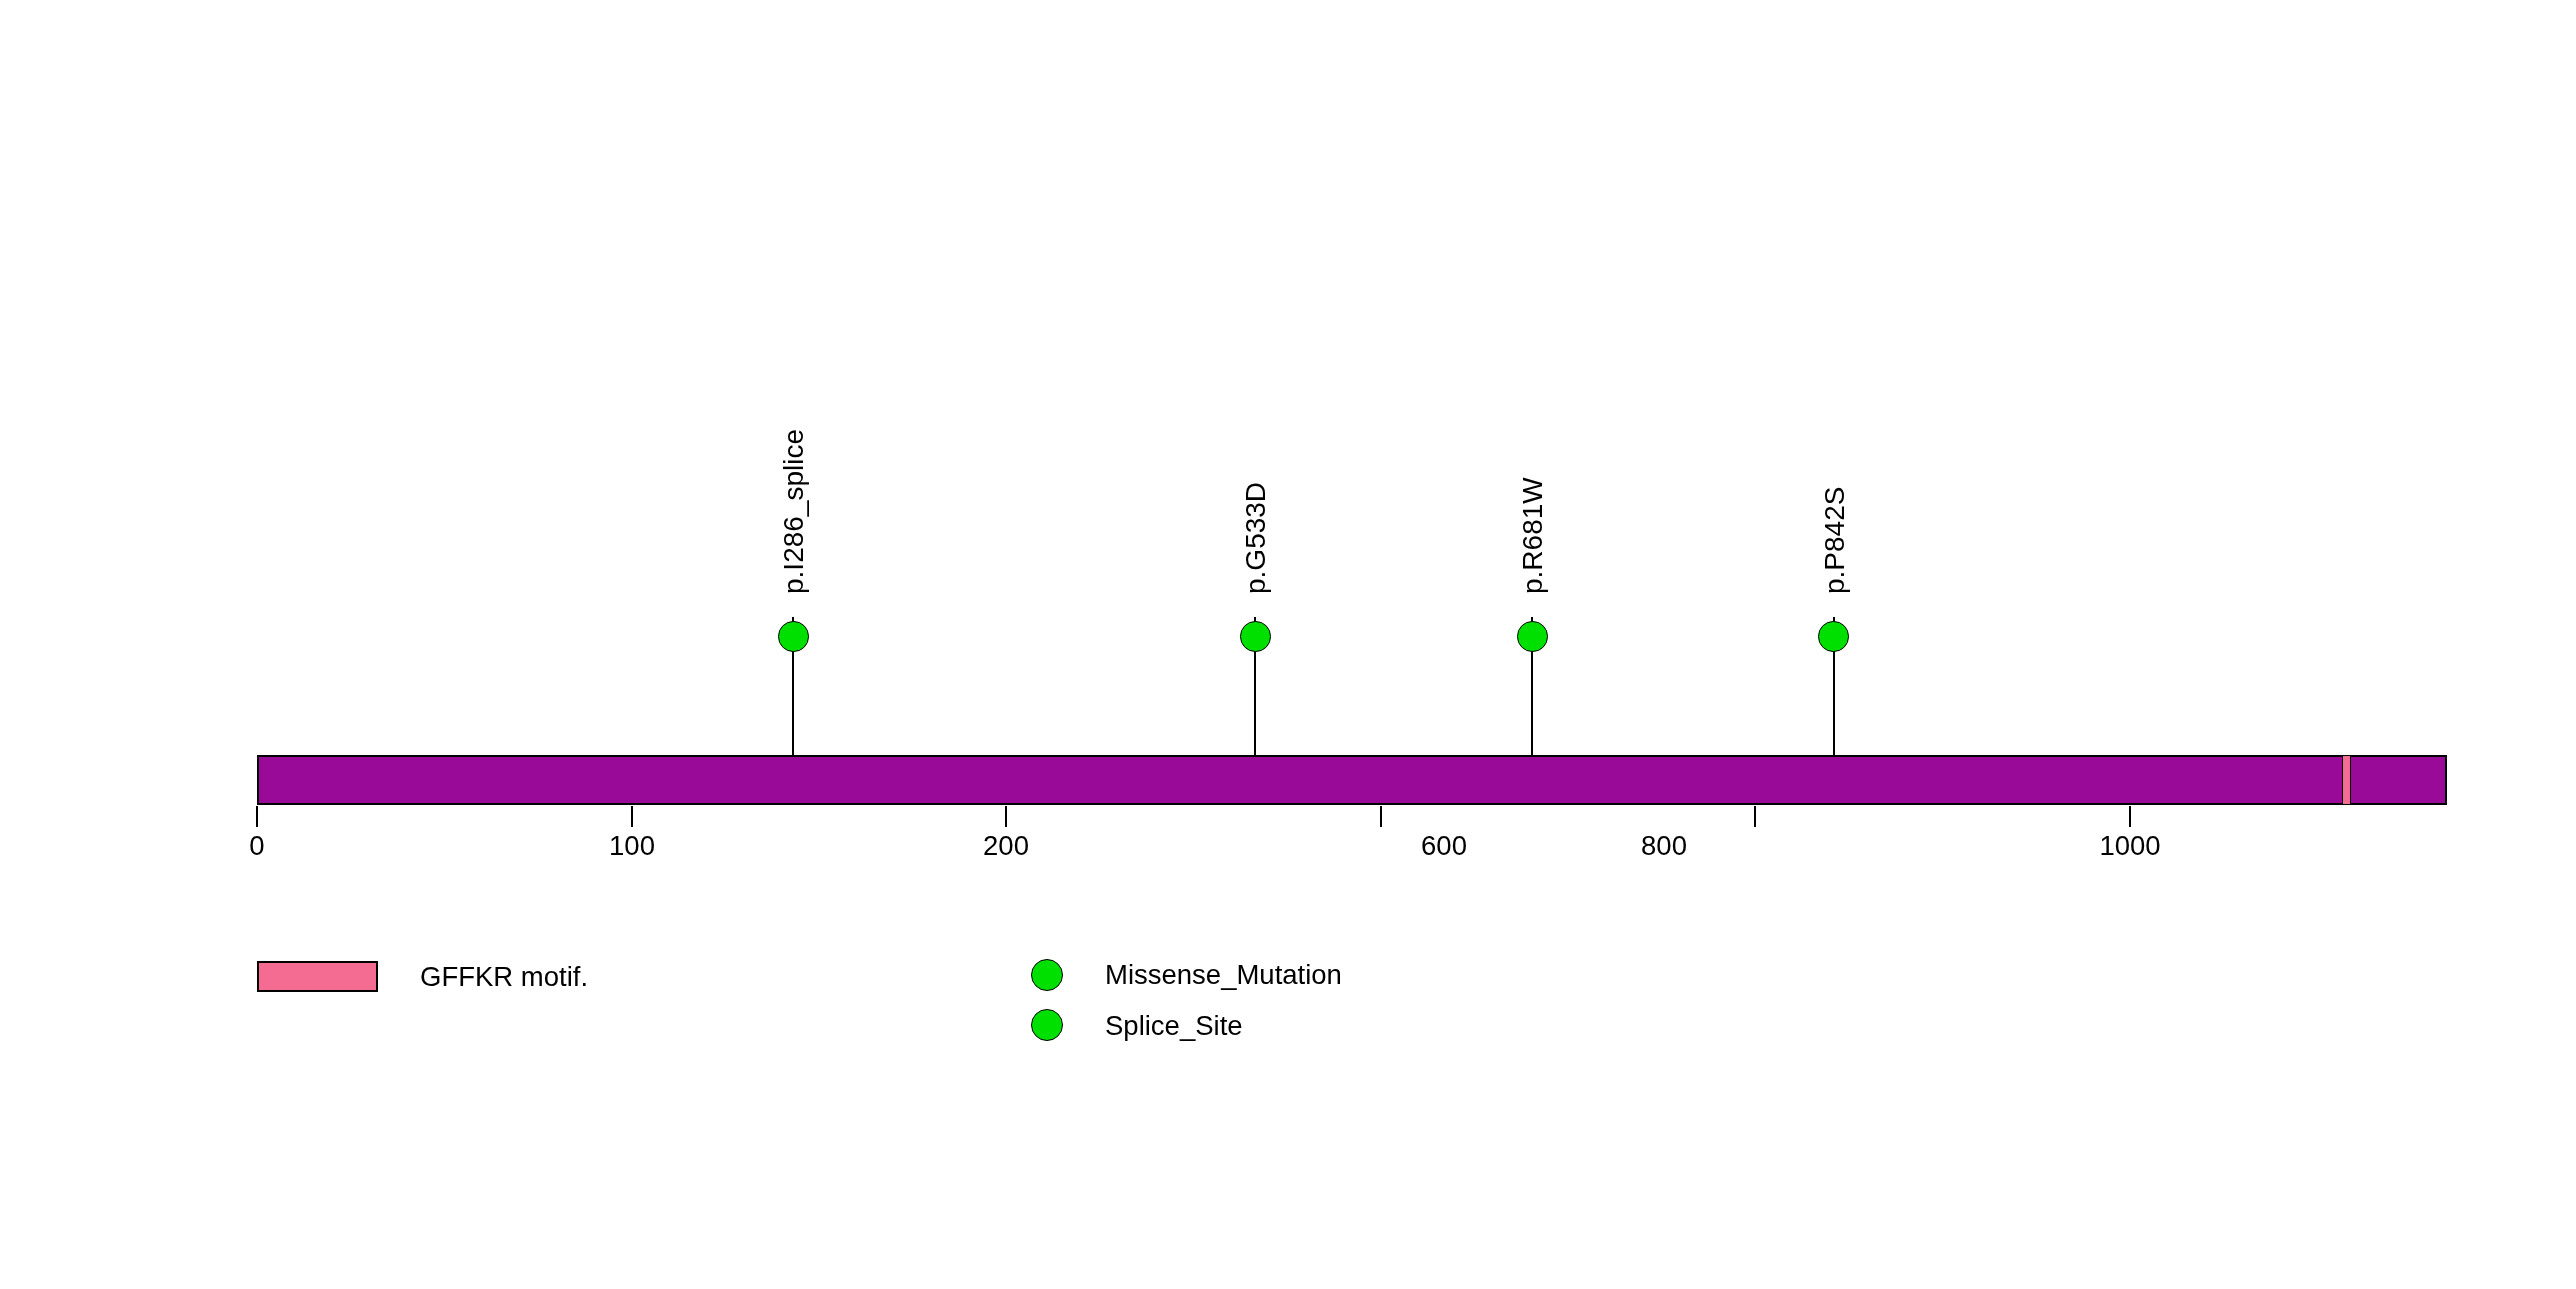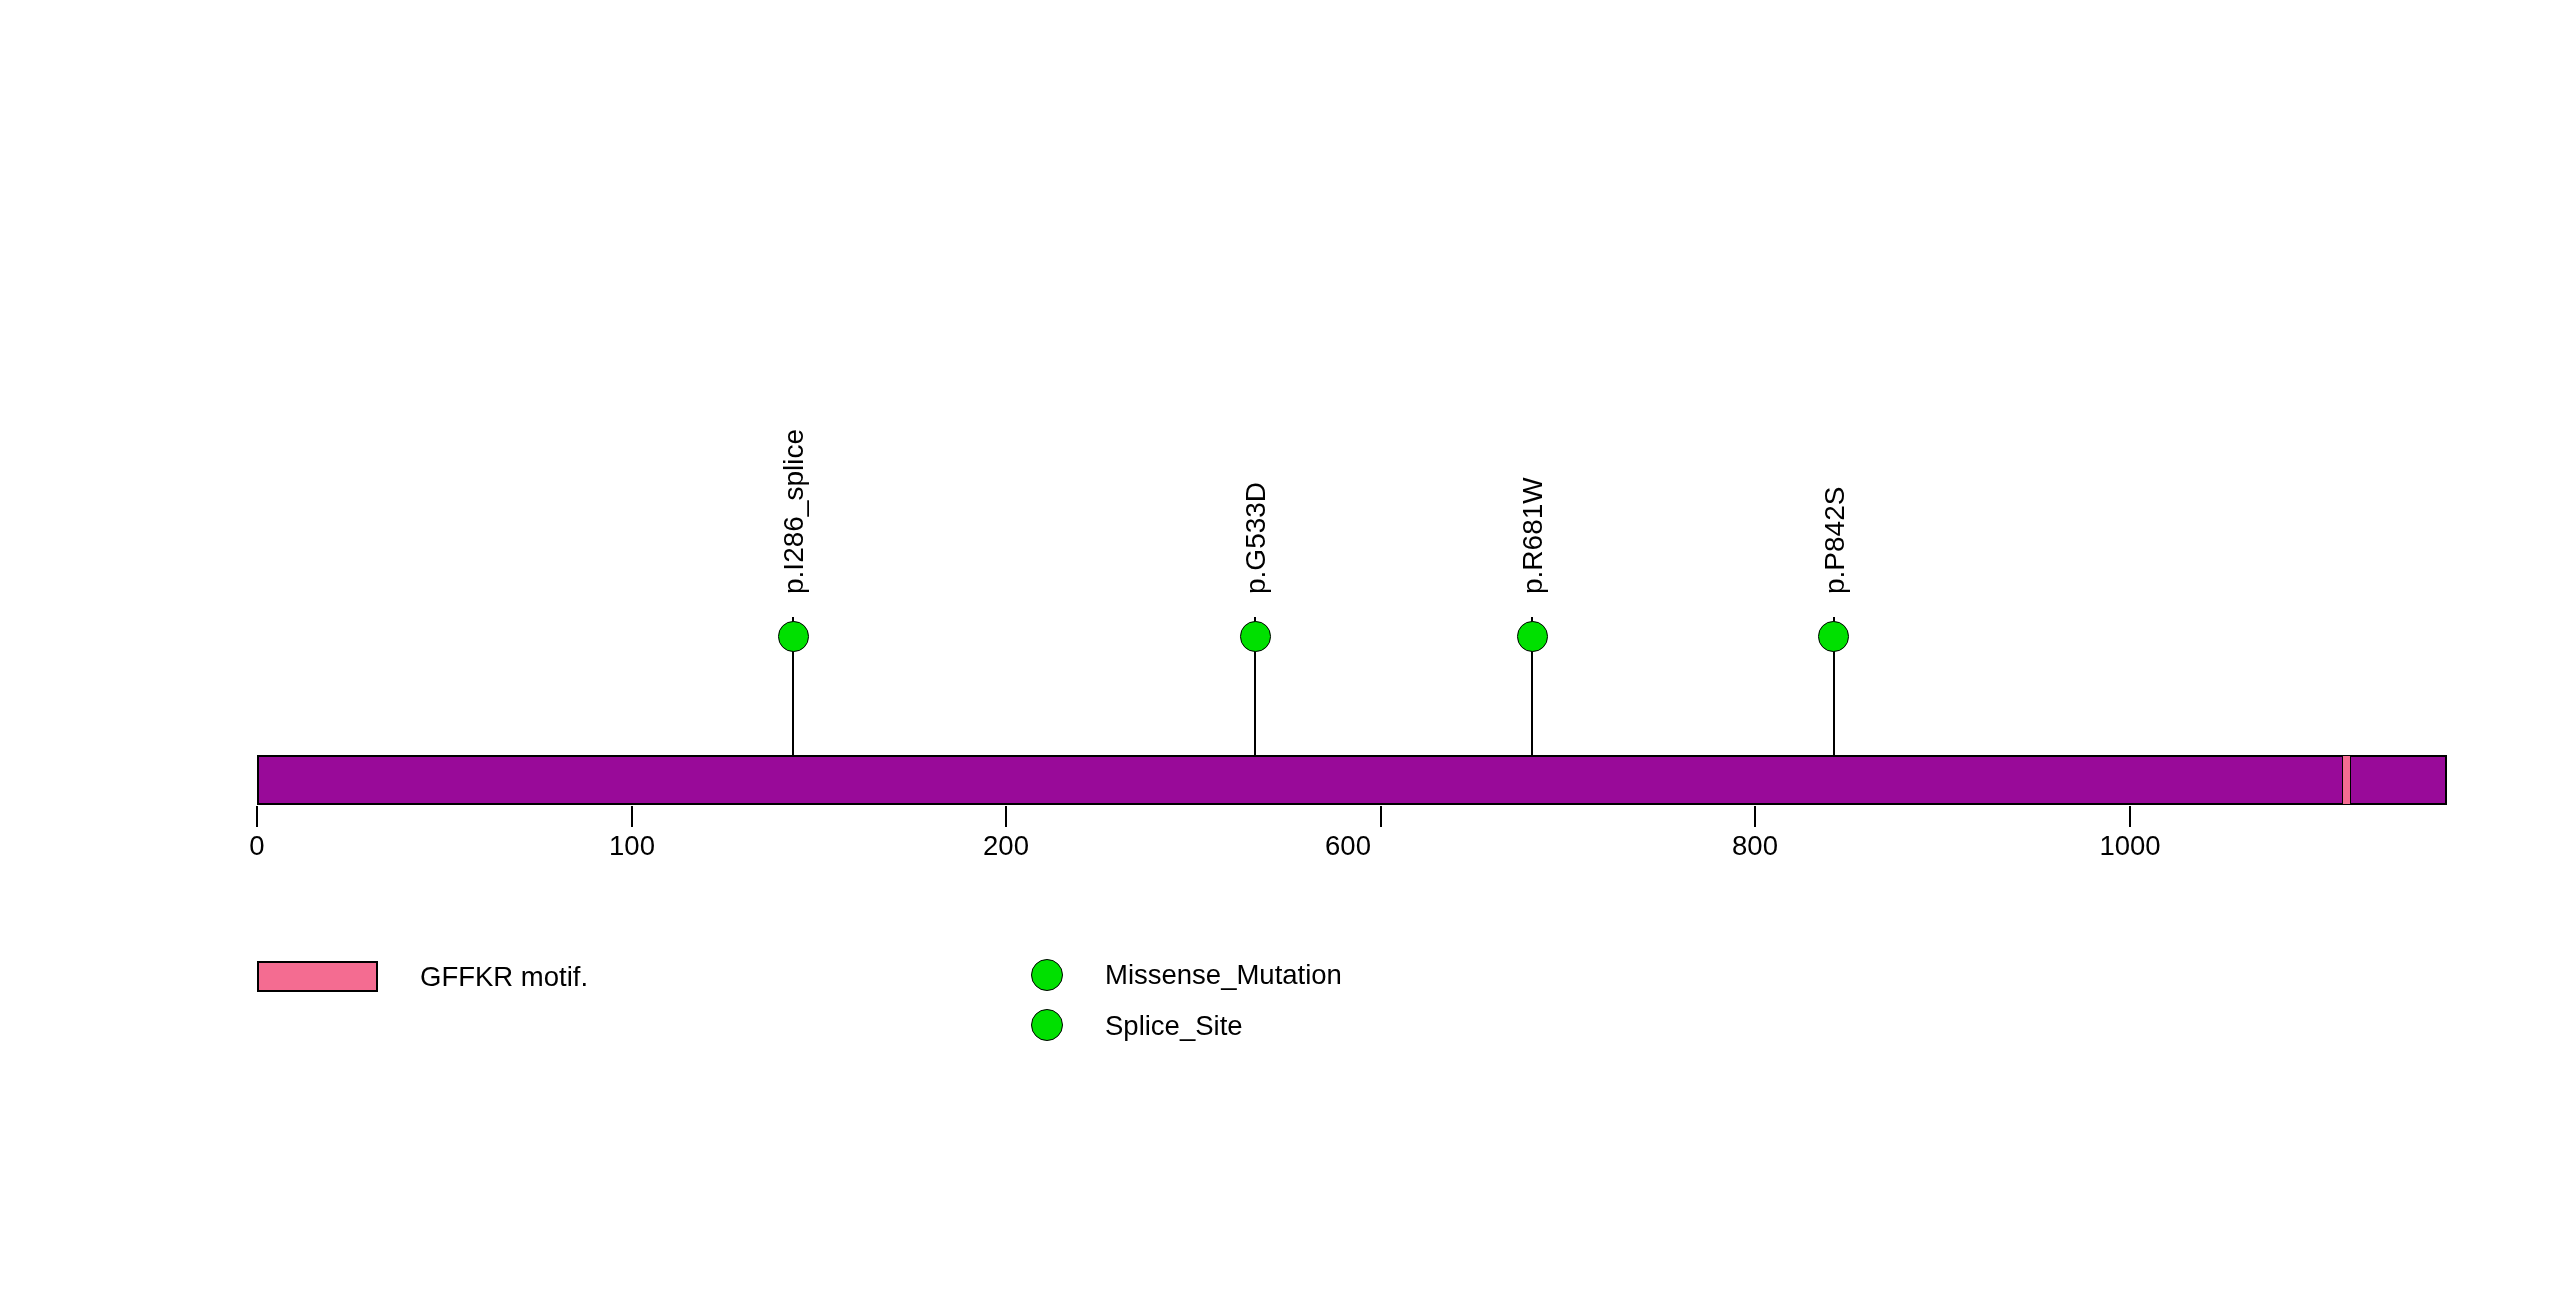--- a/index.html
+++ b/index.html
@@ -122,22 +122,22 @@
   <div class="tick" style="left:256px"></div>
   <div class="tick" style="left:631px"></div>
   <div class="tick" style="left:1005px"></div>
   <div class="tick" style="left:1380px"></div>
   <div class="tick" style="left:1754px"></div>
   <div class="tick" style="left:2129px"></div>
 
   <div class="tick-label" style="left:257px">0</div>
   <div class="tick-label" style="left:632px">100</div>
   <div class="tick-label" style="left:1006px">200</div>
-  <div class="tick-label" style="left:1348px">600</div>
-  <div class="tick-label" style="left:1755px">800</div>
+  <div class="tick-label" style="left:1444px">600</div>
+  <div class="tick-label" style="left:1664px">800</div>
   <div class="tick-label" style="left:2130px">1000</div>
 
   <div class="stick" style="left:792px"></div>
   <div class="pop" style="left:778px"></div>
   <div class="mut-label" style="left:779px">p.I286_splice</div>
 
   <div class="stick" style="left:1254px"></div>
   <div class="pop" style="left:1240px"></div>
   <div class="mut-label" style="left:1241px">p.G533D</div>
 

